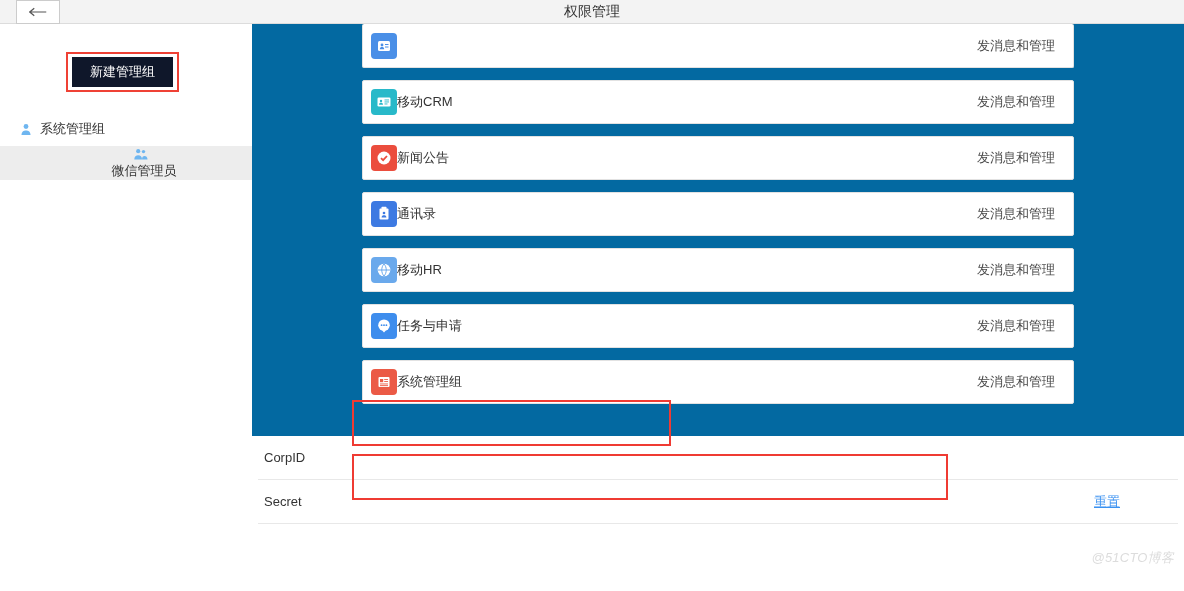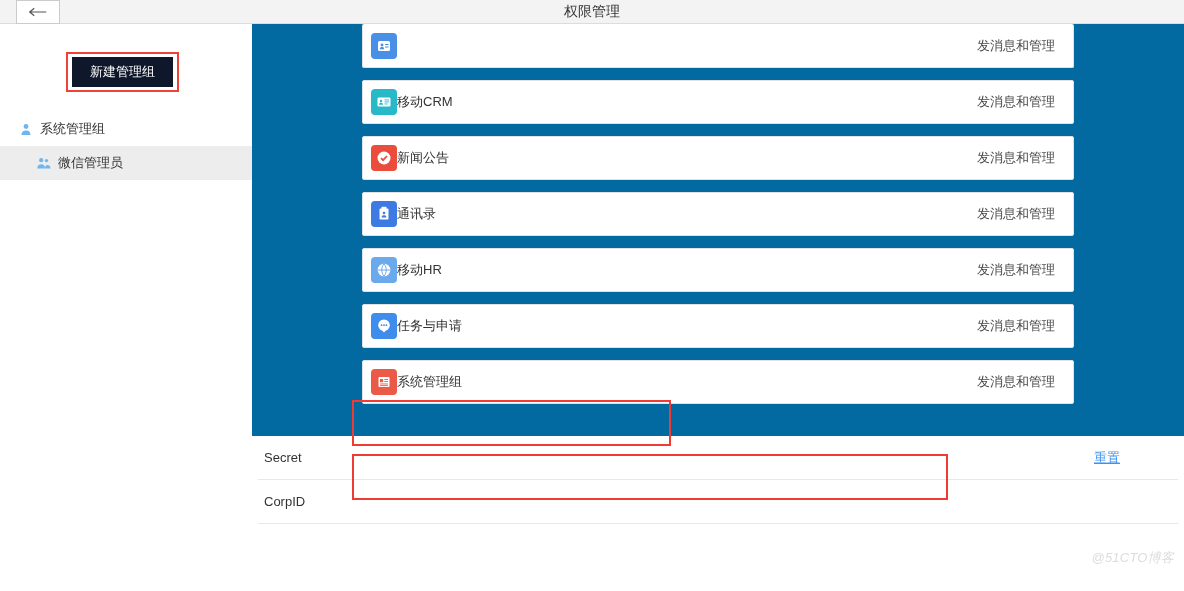--- a/index.html
+++ b/index.html
@@ -8,21 +8,21 @@
     .back-btn { width: 44px; height: 24px; background: #fff; border: 1px solid #ccc; display: flex; align-items: center; justify-content: center; cursor: pointer; }
     .back-btn svg { width: 18px; height: 12px; }
     .title { position: absolute; left: 50%; transform: translateX(-50%); font-size: 14px; color: #333; }
     .container { display: flex; height: calc(100% - 36px); }
 
     .sidebar { width: 252px; flex-shrink: 0; padding-top: 28px; }
     .new-group-wrap { margin: 0 auto 20px; width: 120px; }
     .highlight-red { border: 2px solid #ef4135; padding: 3px 4px; display: inline-block; }
     .new-group-btn { background: #0f172a; color: #fff; font-size: 13px; border: none; padding: 6px 18px; cursor: pointer; }
     .side-item { display: flex; align-items: center; height: 34px; font-size: 13px; padding-left: 18px; color: #333; cursor: pointer; }
-    .side-item.active { background: #ededed; }
+    .side-item.active { background: #ededed; flex-direction: column; }
     .side-sub { padding-left: 36px; }
     .side-icon { width: 16px; height: 16px; margin-right: 6px; display: inline-flex; align-items: center; justify-content: center; }
 
     .main { flex: 1; background: #fff; overflow: hidden; }
     .apps-area { background: #0369a1; padding: 0 0 20px 0; }
     .apps-list { padding: 0 110px 0 110px; }
     .app-row { background: #fff; border: 1px solid #e2e2e2; border-radius: 2px; margin-bottom: 12px; height: 44px; display: flex; align-items: center; padding: 0 18px 0 8px; justify-content: space-between; }
     .app-row.first { margin-top: 0; border-top: none; }
     .app-left { display: flex; align-items: center; }
     .app-icon { width: 26px; height: 26px; border-radius: 4px; display: flex; align-items: center; justify-content: center; color: #fff; font-size: 13px; }
@@ -182,27 +182,27 @@
                 </svg>
               </div>
               <span class="app-name">系统管理组</span>
             </div>
             <span class="app-perm">发消息和管理</span>
           </div>
         </div>
     </div>
     <div class="credentials">
       <div class="cred-row">
+        <span class="cred-label">CorpID</span>
+        <span class="cred-val blur"></span>
+      </div>
+      <div class="cred-row">
         <span class="cred-label">Secret</span>
         <span class="cred-val blur"></span>
         <span class="reset-link">重置</span>
       </div>
-      <div class="cred-row">
-        <span class="cred-label">CorpID</span>
-        <span class="cred-val blur"></span>
-      </div>
     </div>
   </div>
 </div>
 
 <div class="highlight-red-box hr1"></div>
 <div class="highlight-red-box hr2"></div>
 <div class="watermark">@51CTO博客</div>
 
 </body></html>

